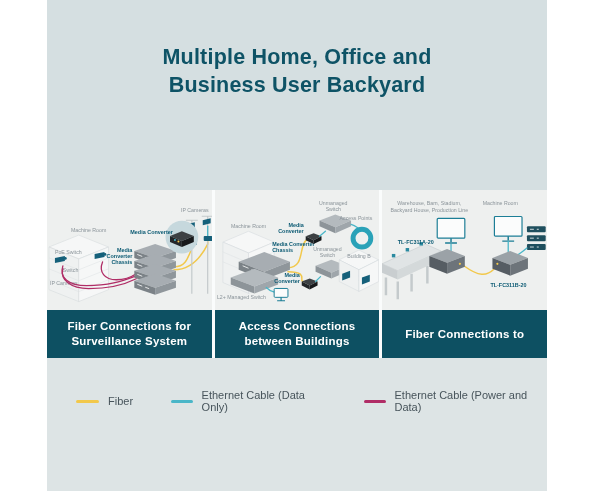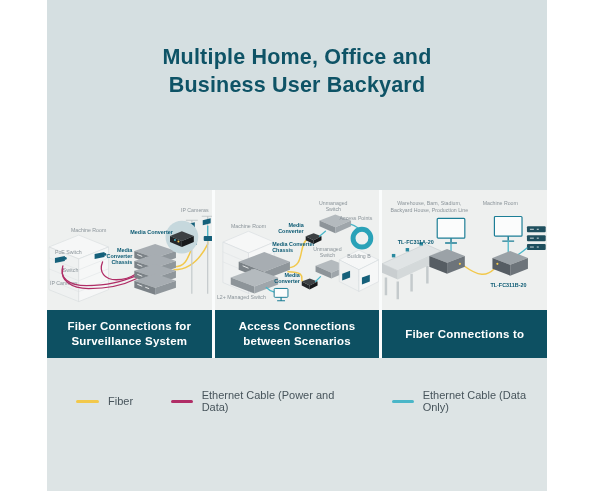--- a/index.html
+++ b/index.html
@@ -235,21 +235,21 @@
               <polygon class="bld-top" points="146,80 166,70 166,92 146,102"></polygon>
               <polygon class="teal" points="129,84 137,81 137,88 129,91"></polygon>
               <polygon class="teal" points="149,88 157,85 157,92 149,95"></polygon>
             </g>
             <text class="dlbl" text-anchor="middle" x="146" y="68">Building B</text>
           </svg>
         </div>
         <div class="banner">
           <div>
             <span>Access Connections</span><br>
-            <span>between Scenarios</span>
+            <span>between Buildings</span>
           </div>
         </div>
       </section>
 
       <section class="panel">
         <div class="diagram">
           <svg viewBox="0 0 167 120">
             <text class="dlbl" text-anchor="middle" x="48" y="14">Warehouse, Barn, Stadium,</text>
             <text class="dlbl" text-anchor="middle" x="48" y="21">Backyard House, Production Line</text>
             <text class="dlbl" text-anchor="middle" x="120" y="14">Machine Room</text>
@@ -309,24 +309,24 @@
       </section>
     </div>
 
     <div class="footer">
       <div class="legend">
         <div class="legend-item">
           <span class="swatch" style="background: rgb(242, 200, 75);"></span>
           <span class="legend-label">Fiber</span>
         </div>
         <div class="legend-item">
+          <span class="swatch" style="background: rgb(74, 182, 200);"></span>
+          <span class="legend-label">Ethernet Cable (Data Only)</span>
+        </div>
+        <div class="legend-item">
           <span class="swatch" style="background: rgb(176, 45, 102);"></span>
           <span class="legend-label">Ethernet Cable (Power and Data)</span>
         </div>
-        <div class="legend-item">
-          <span class="swatch" style="background: rgb(74, 182, 200);"></span>
-          <span class="legend-label">Ethernet Cable (Data Only)</span>
-        </div>
       </div>
     </div>
 
   </div>
 </div>
 
 </body></html>

